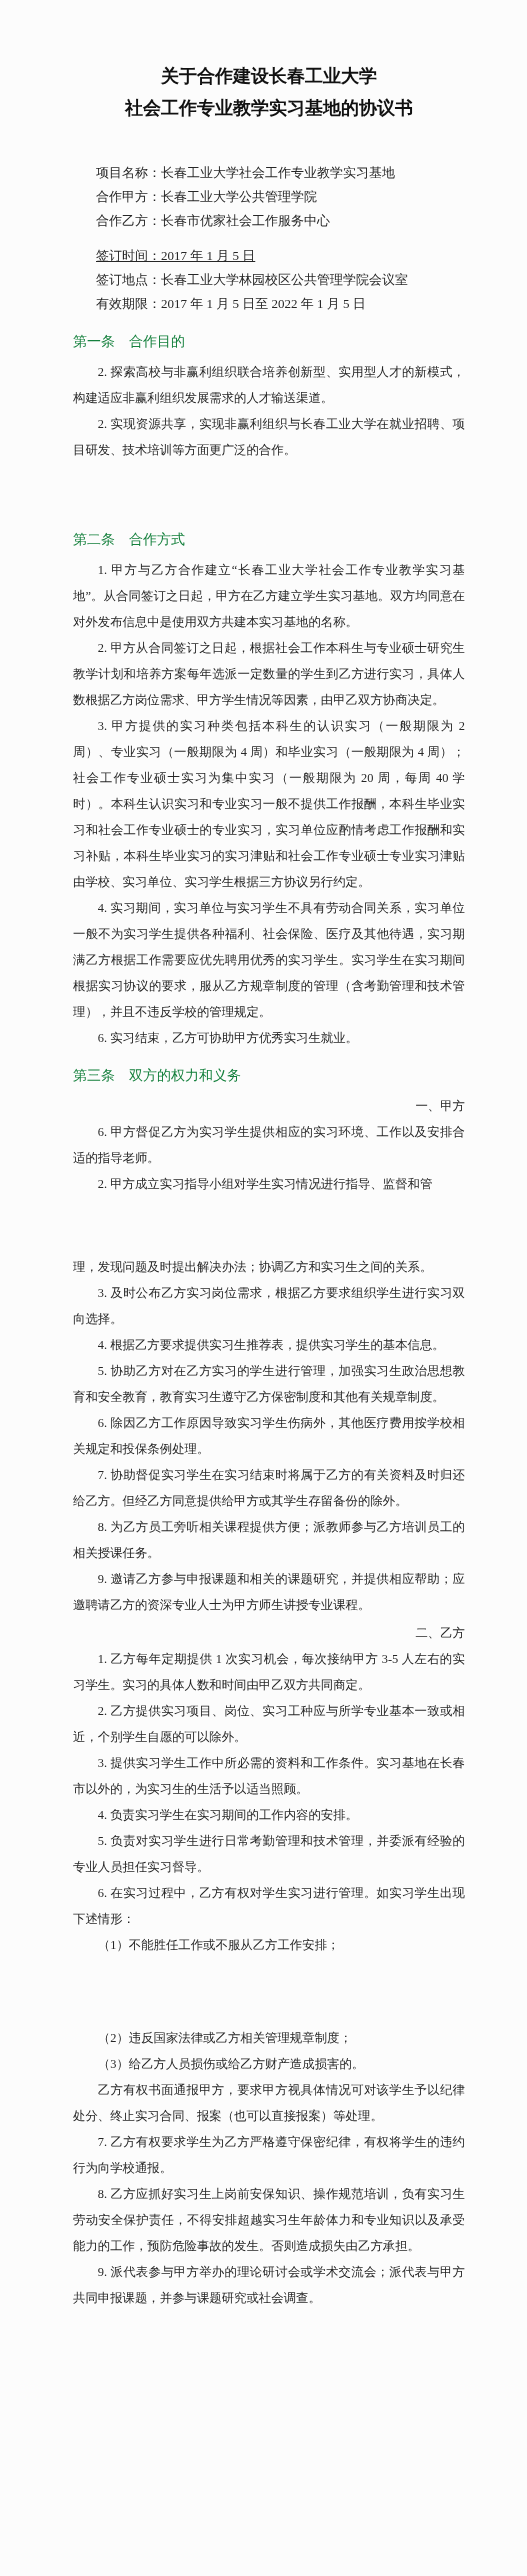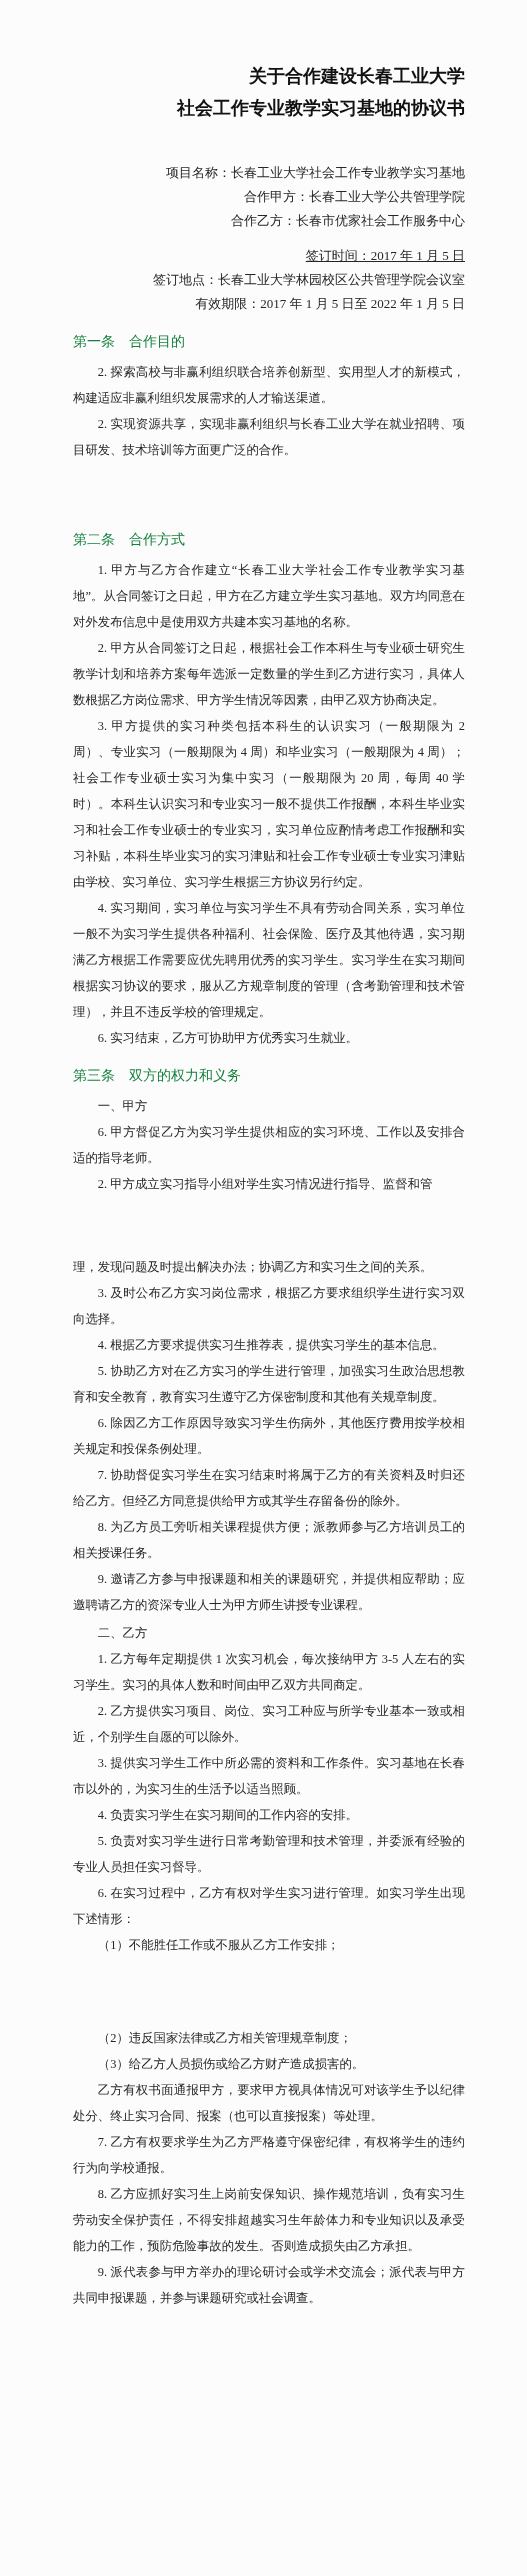--- a/index.html
+++ b/index.html
@@ -3,28 +3,28 @@
 <meta charset="utf-8">
 <style>
   html,body{margin:0;padding:0;background:#fdfdfd;}
   .page{
     position:relative;width:528px;height:3731px;margin:0 auto;
     background:#fcfcfc;overflow:hidden;
     font-family:"Liberation Serif","DejaVu Serif",serif;color:#262626;
   }
   .content{position:absolute;left:73px;top:60px;width:392px;font-size:12.4px;line-height:26px;}
   .title-wrap{margin-bottom:37px;}
-  .title{text-align:right;font-size:18px;font-weight:bold;line-height:32px;color:#111;}
-  .meta{margin-left:23px;font-size:13px;line-height:24px;margin-bottom:11.3px;text-align:right;}
+  .title{text-align:center;font-size:18px;font-weight:bold;line-height:32px;color:#111;}
+  .meta{margin-left:23px;font-size:13px;line-height:24px;margin-bottom:11.3px;}
   .meta-line{white-space:nowrap;}
   .meta-line.sp{margin-top:11.3px;text-decoration:underline;}
   .p{text-indent:2em;text-align:justify;}
   .cont{text-indent:0;text-align:justify;}
   .h{font-weight:normal;font-size:14px;line-height:27px;margin:11.3px 0 4.1px 0;color:#15803d;}
-  .sub{text-indent:2em;margin-top:2px;}
+  .sub{text-indent:2em;margin-top:2px;text-align:right;}
   .gap-a{height:52px;} .gap-b{height:57px;} .gap-c{height:67px;}
 </style>
 </head>
 <body>
 
 <div class="page">
   <div class="content">
 
     <div class="title-wrap">
       <div class="title">关于合作建设长春工业大学</div>

